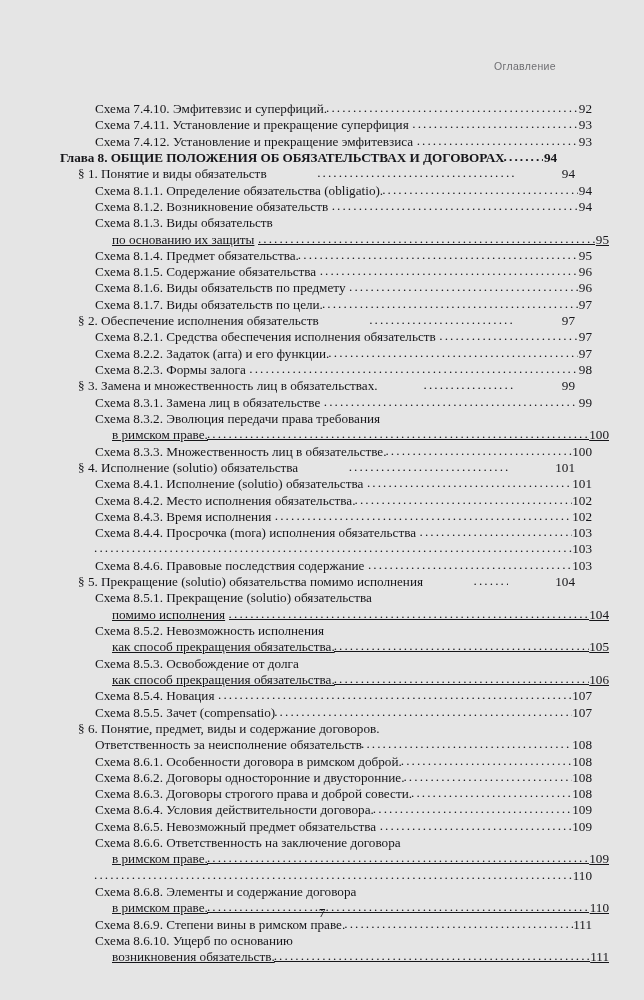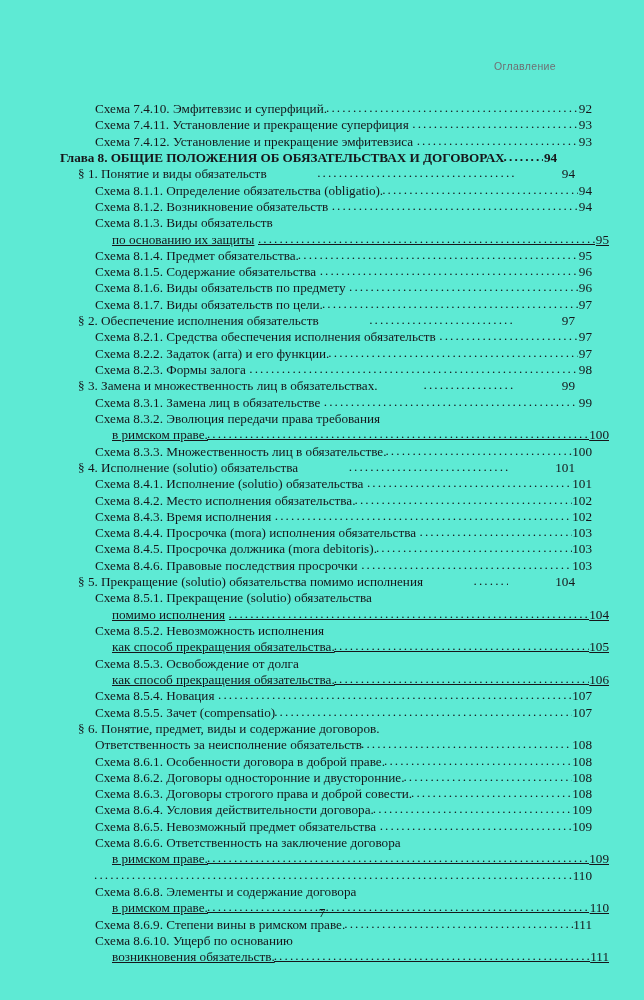--- a/index.html
+++ b/index.html
@@ -5,21 +5,21 @@
 <style>
   html, body {
     margin: 0;
     padding: 0;
     background: #ffffff;
   }
   .page {
     position: relative;
     width: 644px;
     height: 1000px;
-    background: #5eead4;
+    background: #e5e5e5;
     overflow: hidden;
     font-family: "Liberation Serif", "DejaVu Serif", serif;
     color: #16161a;
   }
 
   
   .running-head {
     position: absolute;
     top: 60px;
     right: 88px;
@@ -245,26 +245,25 @@
         <span class="label">Схема 8.4.3. Время исполнения</span>
         <span class="leader"></span>
         <span class="pageno">102</span>
       </div>
       <div class="toc-line lvl-scheme gap">
         <span class="label">Схема 8.4.4. Просрочка (mora) исполнения обязательства</span>
         <span class="leader"></span>
         <span class="pageno">103</span>
       </div>
       <div class="toc-line lvl-scheme tight">
-        <span class="label">Схема 8.4.5. Просрочка должника (mora debitoris).</span>
         <span class="leader"></span>
         <span class="pageno">103</span>
       </div>
       <div class="toc-line lvl-scheme gap">
-        <span class="label">Схема 8.4.6. Правовые последствия просрочки</span>
+        <span class="label">Схема 8.4.6. Правовые последствия содержание</span>
         <span class="leader"></span>
         <span class="pageno">103</span>
       </div>
       <div class="toc-line lvl-section gap">
         <span class="label">§ 5. Прекращение (solutio) обязательства помимо исполнения</span>
         <span class="leader"></span>
         <span class="pageno">104</span>
       </div>
       <div class="toc-line lvl-scheme nodots">
         <span class="label">Схема 8.5.1. Прекращение (solutio) обязательства</span>
@@ -310,21 +309,21 @@
         <span class="label">§ 6. Понятие, предмет, виды и содержание договоров.</span>
         <span class="leader"></span>
         <span class="pageno"></span>
       </div>
       <div class="toc-line lvl-scheme tight">
         <span class="label">Ответственность за неисполнение обязательств</span>
         <span class="leader"></span>
         <span class="pageno">108</span>
       </div>
       <div class="toc-line lvl-scheme tight">
-        <span class="label">Схема 8.6.1. Особенности договора в доброй праве.</span>
+        <span class="label">Схема 8.6.1. Особенности договора в римском доброй.</span>
         <span class="leader"></span>
         <span class="pageno">108</span>
       </div>
       <div class="toc-line lvl-scheme tight">
         <span class="label">Схема 8.6.2. Договоры односторонние и двусторонние.</span>
         <span class="leader"></span>
         <span class="pageno">108</span>
       </div>
       <div class="toc-line lvl-scheme tight">
         <span class="label">Схема 8.6.3. Договоры строгого права и доброй совести.</span>

